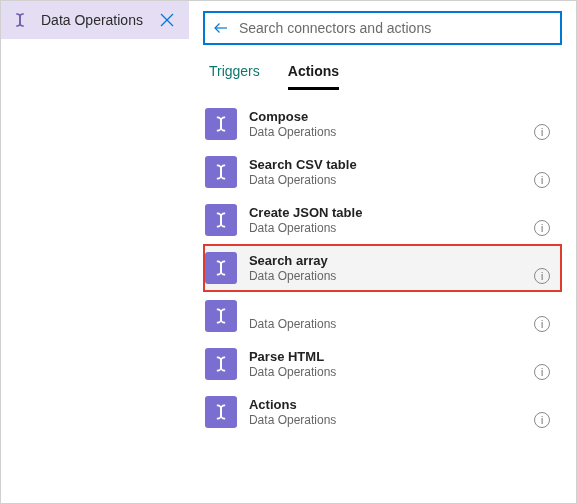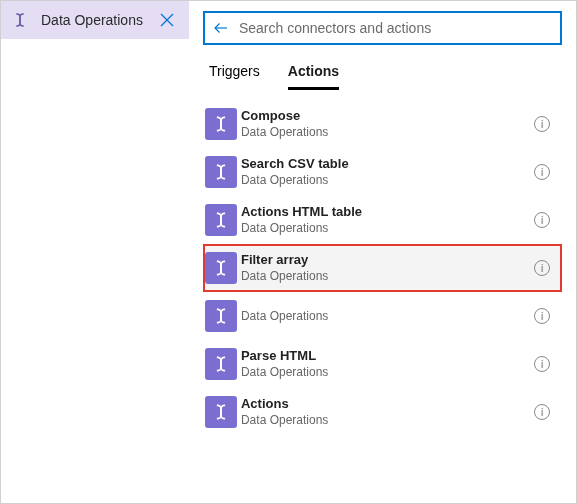--- a/index.html
+++ b/index.html
@@ -77,37 +77,37 @@
   .tabs {
     display: flex;
     gap: 28px;
     margin-top: 18px;
     padding-left: 6px;
   }
   .tab {
     font-size: 14px;
     padding-bottom: 8px;
     cursor: pointer;
-    color: #000000;
+    color: #0f766e;
   }
   .tab.active {
     font-weight: 600;
     color: #1b1b1b;
     border-bottom: 3px solid #000000;
   }
   .list {
     margin-top: 10px;
     overflow-y: auto;
     flex: 1;
   }
   .action-row {
     display: flex;
-    align-items: center;
+    align-items: flex-end;
     padding: 8px 6px 8px 2px;
-    gap: 4px;
+    gap: 12px;
     cursor: pointer;
     position: relative;
   }
   .action-row.highlighted {
     background: #f4f4f4;
     outline: 2px solid #e03b2f;
     outline-offset: -2px;
   }
   .action-icon {
     width: 32px; height: 32px;
@@ -201,36 +201,36 @@
           </span>
         </div>
         <div class="action-row">
           <span class="action-icon">
             <svg width="20" height="20" viewBox="0 0 24 24" fill="none" stroke="currentColor" stroke-width="2">
               <path d="M7 4h1a4 4 0 0 1 4 4v8a4 4 0 0 0 4 4h1"></path>
               <path d="M7 20h1a4 4 0 0 0 4-4V8a4 4 0 0 1 4-4h1"></path>
             </svg>
           </span>
           <span class="action-text">
-            <div class="action-name">Actions HTML table</div>
+            <div class="action-name">Create JSON table</div>
             <div class="action-sub">Data Operations</div>
           </span>
           <span class="info-icon">
             <span>i</span>
           </span>
         </div>
         <div class="action-row highlighted">
           <span class="action-icon">
             <svg width="20" height="20" viewBox="0 0 24 24" fill="none" stroke="currentColor" stroke-width="2">
               <path d="M7 4h1a4 4 0 0 1 4 4v8a4 4 0 0 0 4 4h1"></path>
               <path d="M7 20h1a4 4 0 0 0 4-4V8a4 4 0 0 1 4-4h1"></path>
             </svg>
           </span>
           <span class="action-text">
-            <div class="action-name">Filter array</div>
+            <div class="action-name">Search array</div>
             <div class="action-sub">Data Operations</div>
           </span>
           <span class="info-icon">
             <span>i</span>
           </span>
         </div>
         <div class="action-row">
           <span class="action-icon">
             <svg width="20" height="20" viewBox="0 0 24 24" fill="none" stroke="currentColor" stroke-width="2">
               <path d="M7 4h1a4 4 0 0 1 4 4v8a4 4 0 0 0 4 4h1"></path>

